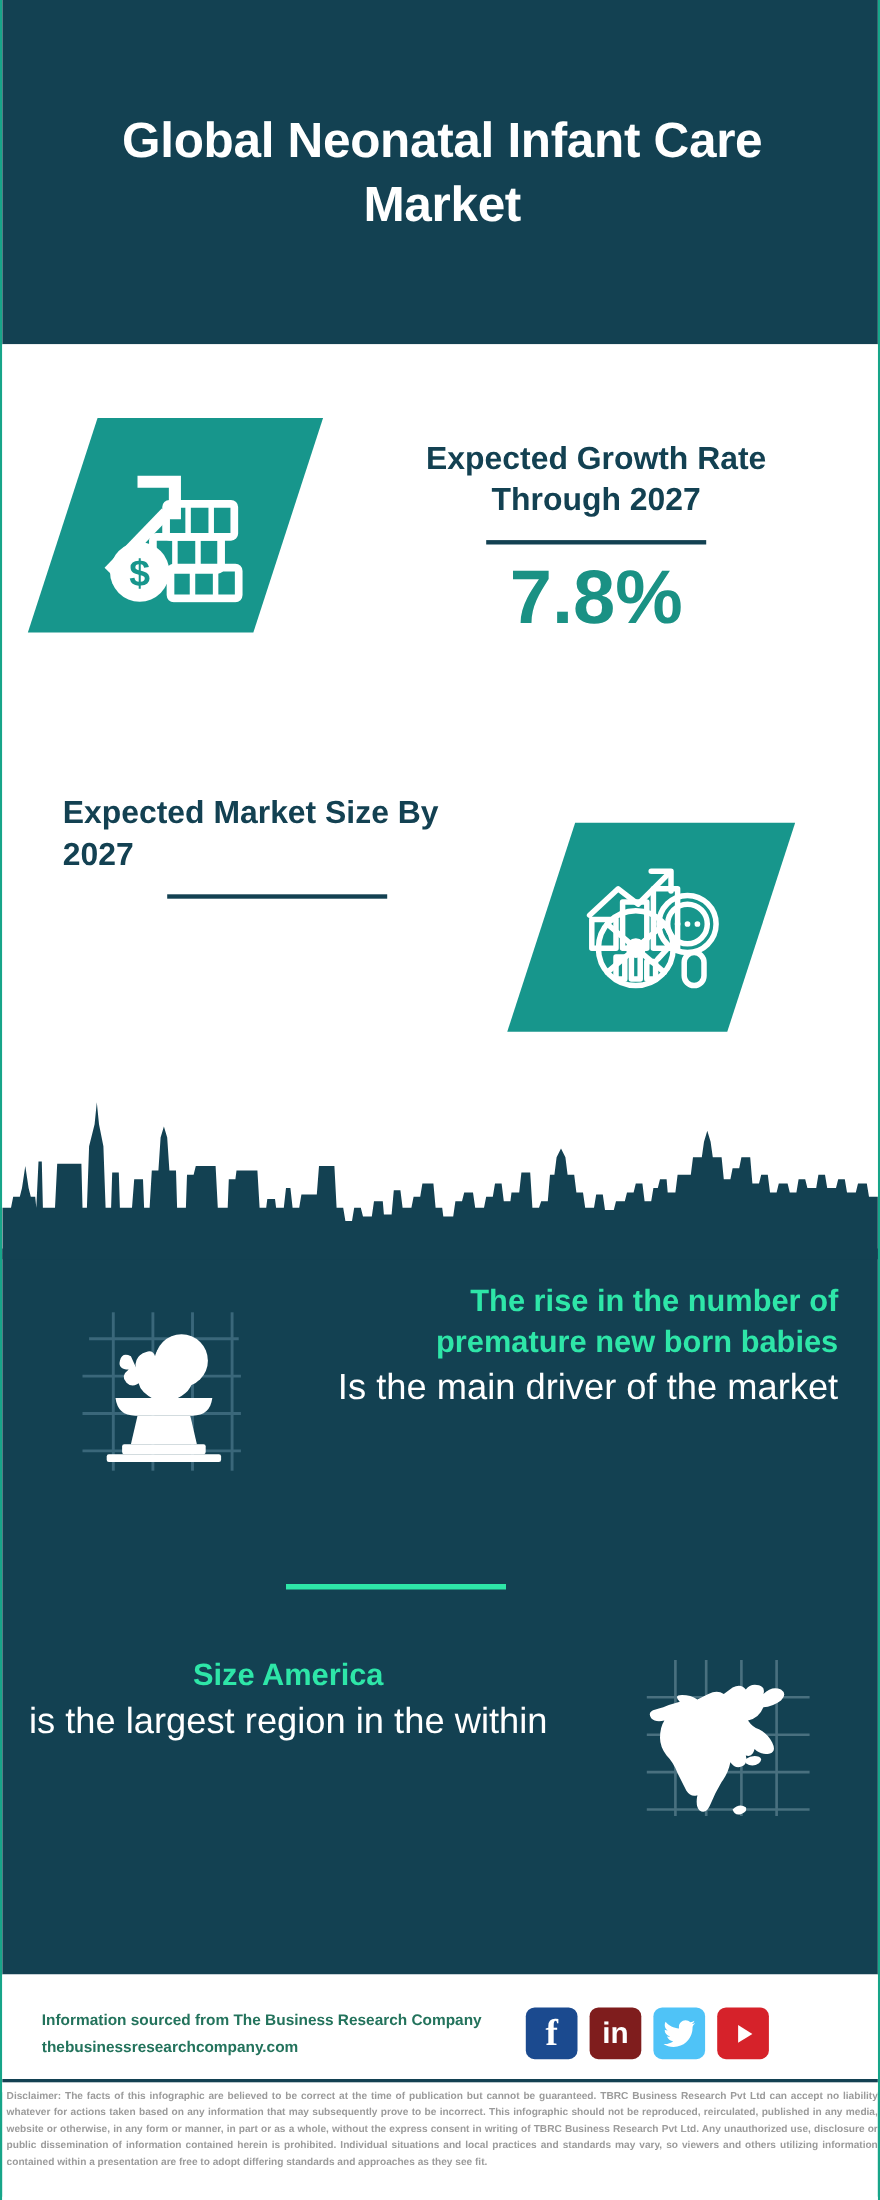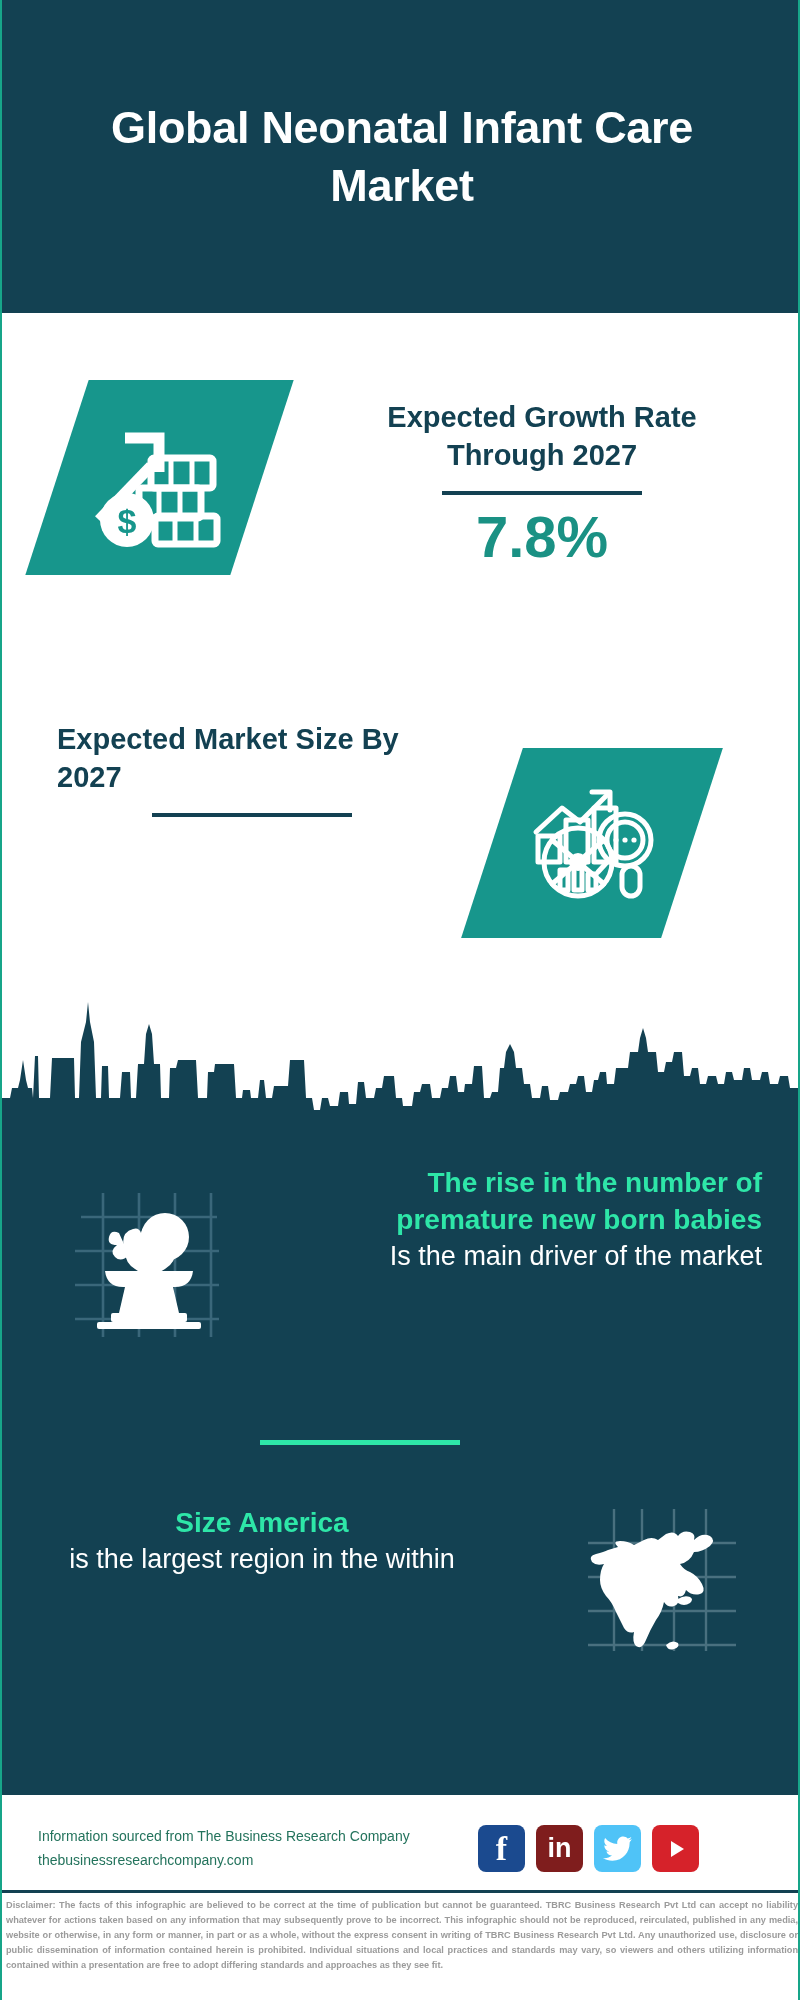--- a/index.html
+++ b/index.html
@@ -84,21 +84,21 @@
   }
   .kpi-rule {
     width: 200px;
     height: 4px;
     background: #134152;
     margin: 16px auto 10px auto;
   }
   .kpi-rule.wide { width: 200px; }
   .kpi-value {
     color: #1a9184;
-    font-size: 58px;
+    font-size: 69px;
     font-weight: bold;
     line-height: 1.1;
   }
 
   
   .size-text {
     position: absolute;
     left: 55px; top: 720px;
     width: 390px;
   }
@@ -139,21 +139,21 @@
   }
   .hl-green {
     color: #2ee6a8;
     font-size: 28px;
     font-weight: bold;
     line-height: 1.32;
     display: block;
   }
   .sub-white {
     color: #ffffff;
-    font-size: 27px;
+    font-size: 33px;
     line-height: 1.32;
     display: block;
   }
 
   .divider {
     position: absolute;
     left: 258px; top: 1440px;
     width: 200px;
     height: 5px;
     background: #2ee6a8;
@@ -187,20 +187,21 @@
     background: #ffffff;
     display: flex;
     align-items: center;
   }
   .footer-src {
     margin-left: 36px;
     width: 430px;
     color: #23735c;
     font-size: 14px;
     line-height: 1.7;
+    font-weight: bold;
   }
   .socials {
     display: flex;
     gap: 11px;
     margin-left: 10px;
   }
   .sbox {
     width: 47px; height: 47px;
     border-radius: 8px;
     display: flex;

